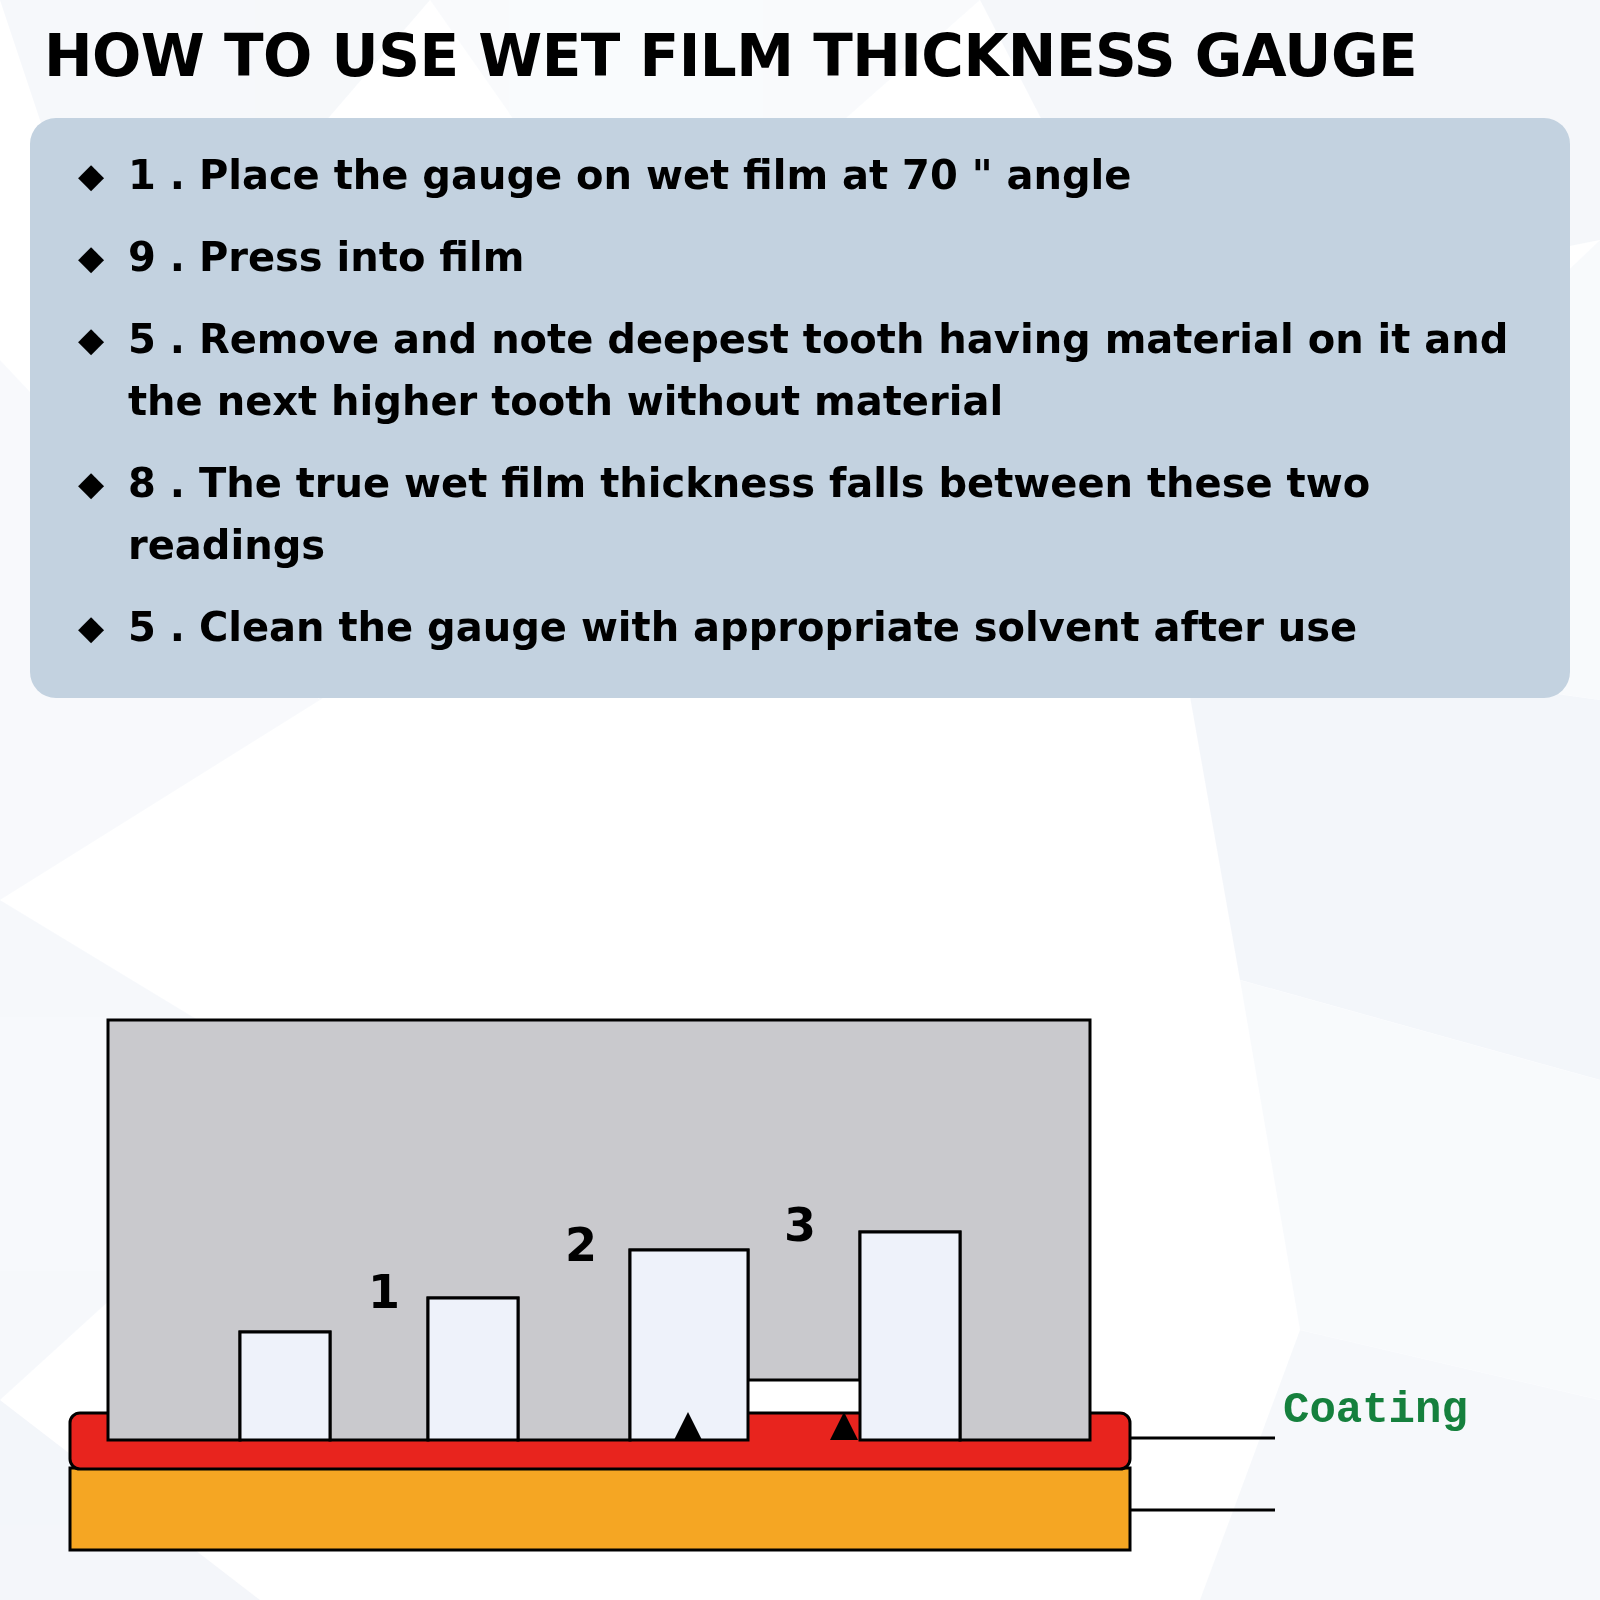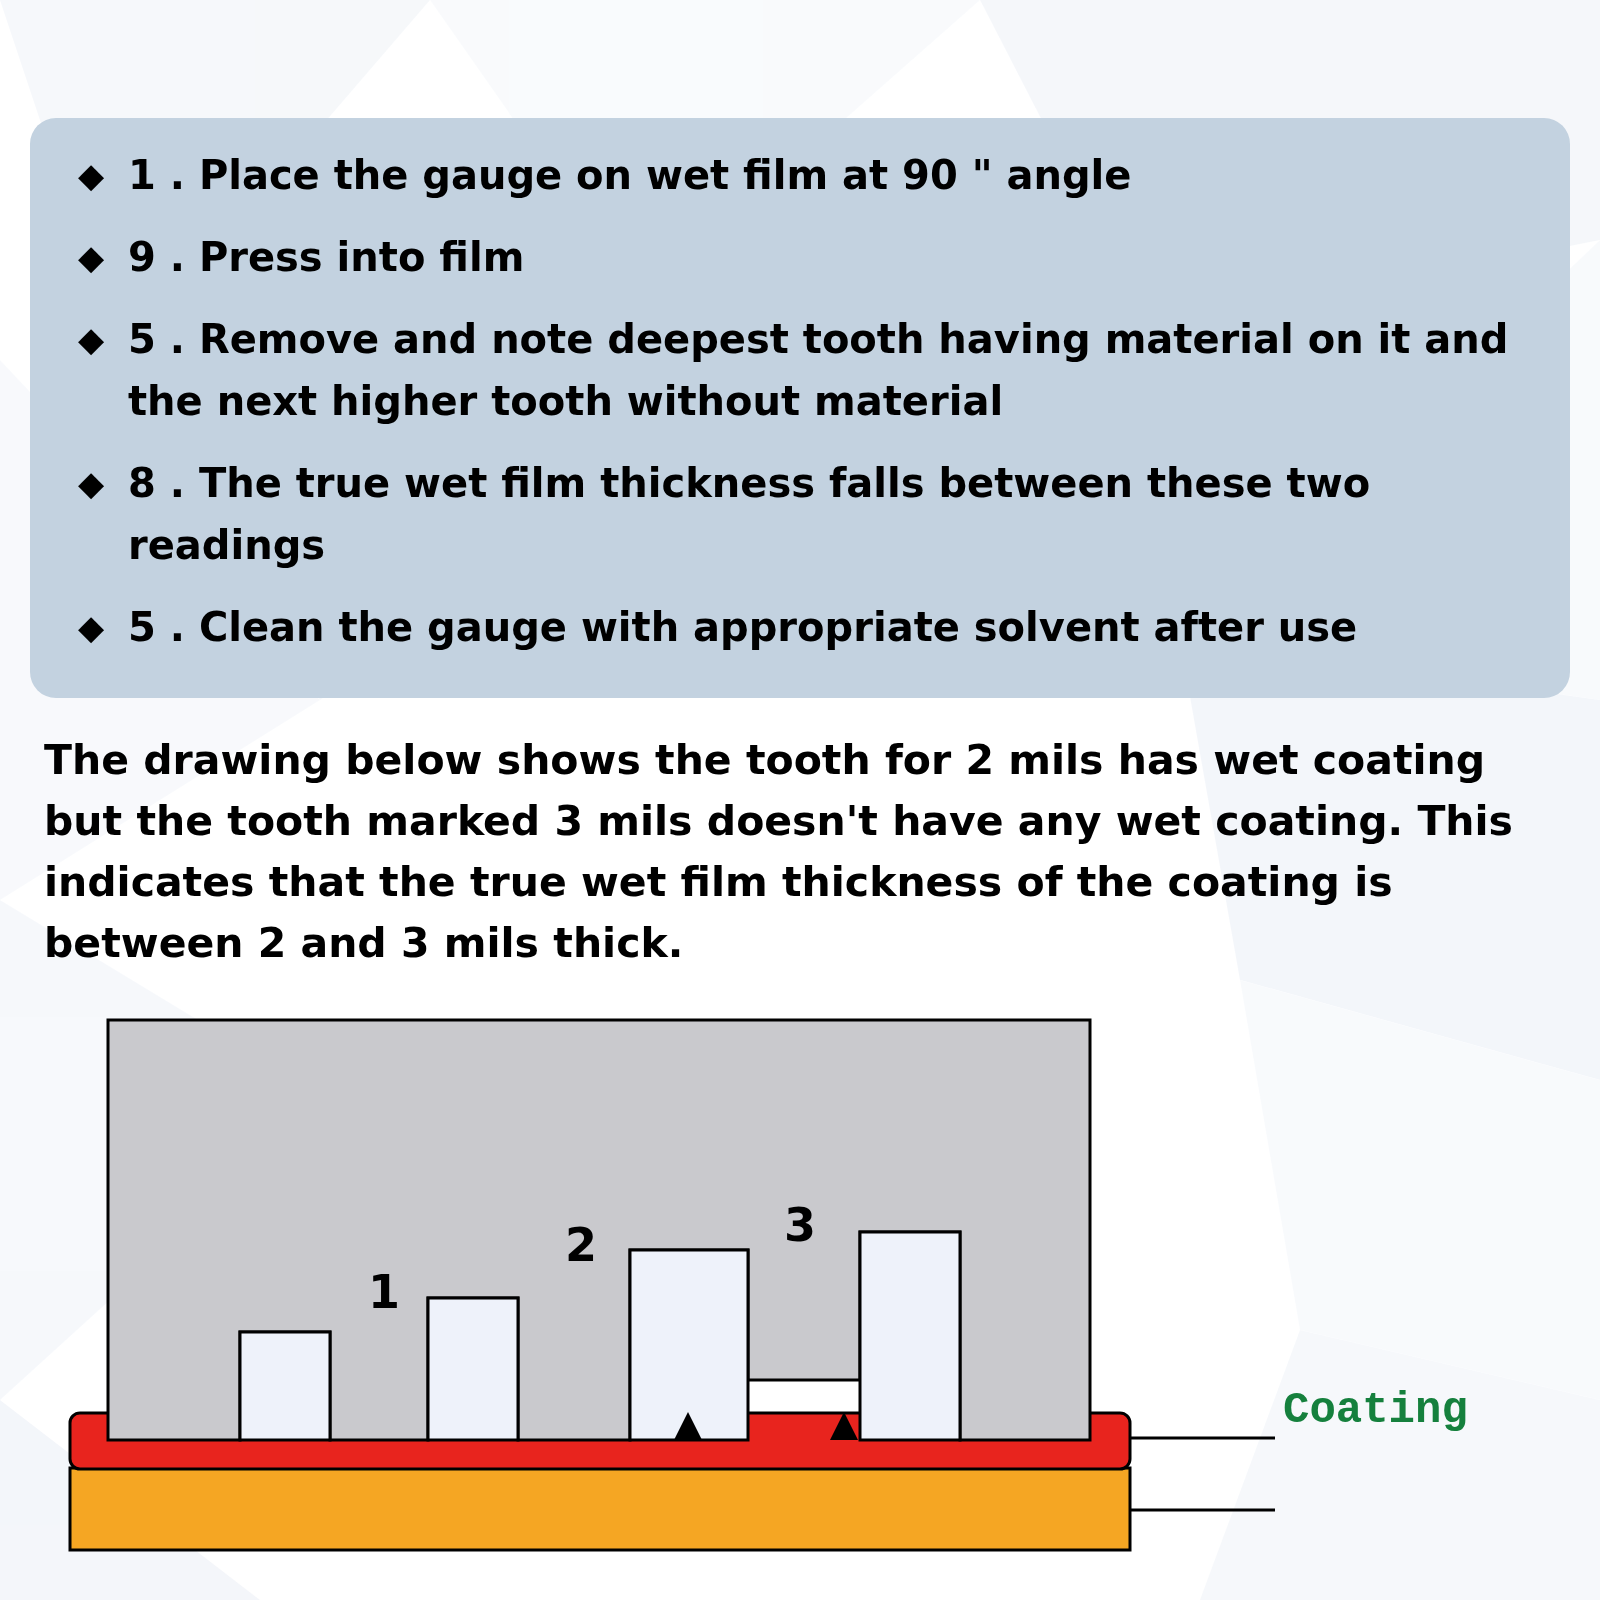--- a/index.html
+++ b/index.html
@@ -137,45 +137,45 @@
     <polygon points="1240,980 1600,1080 1600,1400 1300,1330" fill="#f3f6fb"></polygon>
     <polygon points="0,1400 260,1600 0,1600" fill="#e9eef6"></polygon>
     <polygon points="1300,1330 1600,1400 1600,1600 1200,1600" fill="#eef2f8"></polygon>
     <polygon points="640,300 1150,330 900,640 520,560" fill="#f7f9fc"></polygon>
     <polygon points="120,360 640,300 520,560 320,700" fill="#f0f4fa"></polygon>
   </g>
 </svg>
 
 <div id="page">
 
+  <div id="title">HOW TO USE WET FILM THICKNESS GAUGE</div>
 
   <div id="steps-box">
     <div class="step" id="step-0">
       <div class="step-bullet">◆</div>
-      <div class="step-text">1 . Place the gauge on wet film at 90 " angle</div>
+      <div class="step-text">1 . Place the gauge on wet film at 70 " angle</div>
     </div>
     <div class="step" id="step-1">
       <div class="step-bullet">◆</div>
       <div class="step-text">9 . Press into film</div>
     </div>
     <div class="step" id="step-2">
       <div class="step-bullet">◆</div>
       <div class="step-text">5 . Remove and note deepest tooth having material on it and the next higher tooth without material</div>
     </div>
     <div class="step" id="step-3">
       <div class="step-bullet">◆</div>
       <div class="step-text">8 . The true wet film thickness falls between these two readings</div>
     </div>
     <div class="step" id="step-4">
       <div class="step-bullet">◆</div>
       <div class="step-text">5 . Clean the gauge with appropriate solvent after use</div>
     </div>
   </div>
 
-  <div id="paragraph">The drawing below shows the tooth for 2 mils has wet coating but the tooth marked 3 mils doesn't have any wet coating. This indicates that the true wet film thickness of the coating is between 2 and 3 mils thick.</div>
 
   <svg id="diagram" viewBox="0 0 1530 560" preserveAspectRatio="none">
 
     <rect x="30" y="458" width="1060" height="82" fill="#f5a623" stroke="#000000" stroke-width="3"></rect>
 
     <rect x="30" y="403" width="1060" height="56" rx="10" fill="#e8241e" stroke="#000000" stroke-width="3"></rect>
 
     <path d="M 68,10 L 1050,10 L 1050,430 L 920,430 L 920,222 L 820,222 L 820,370 L 708,370 L 708,240 L 590,240 L 590,430 L 478,430 L 478,288 L 388,288 L 388,430 L 290,430 L 290,322 L 200,322 L 200,430 L 68,430 Z" fill="#c9c9cd" stroke="#000000" stroke-width="3"></path>
 
     <rect x="200" y="322" width="90" height="108" fill="#eef2fa" stroke="#000000" stroke-width="3"></rect>

